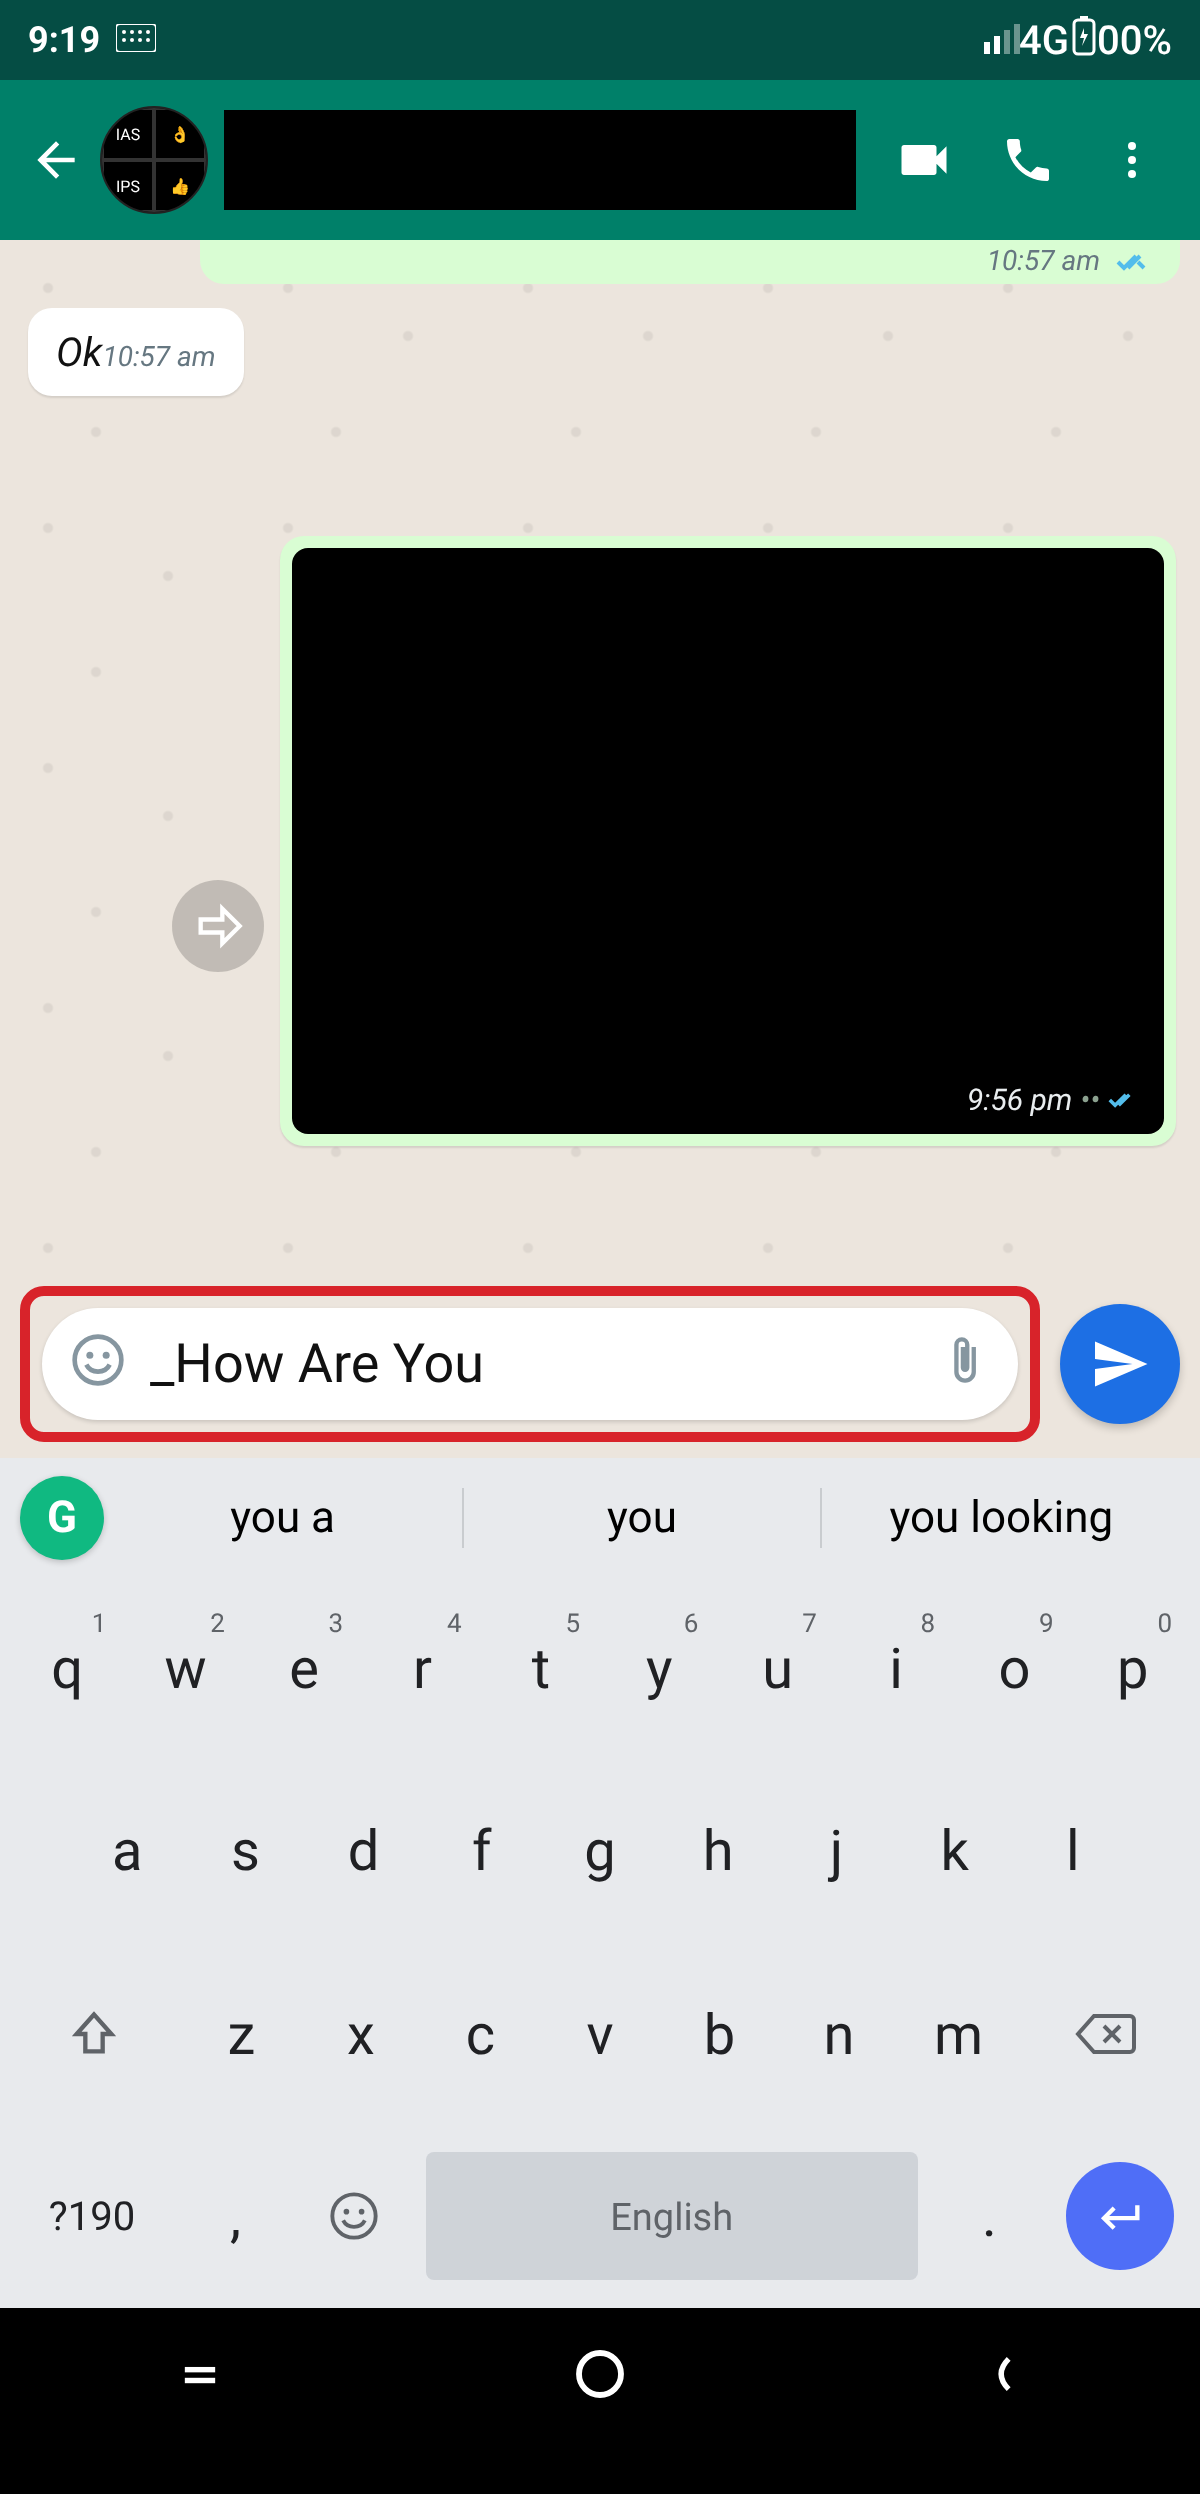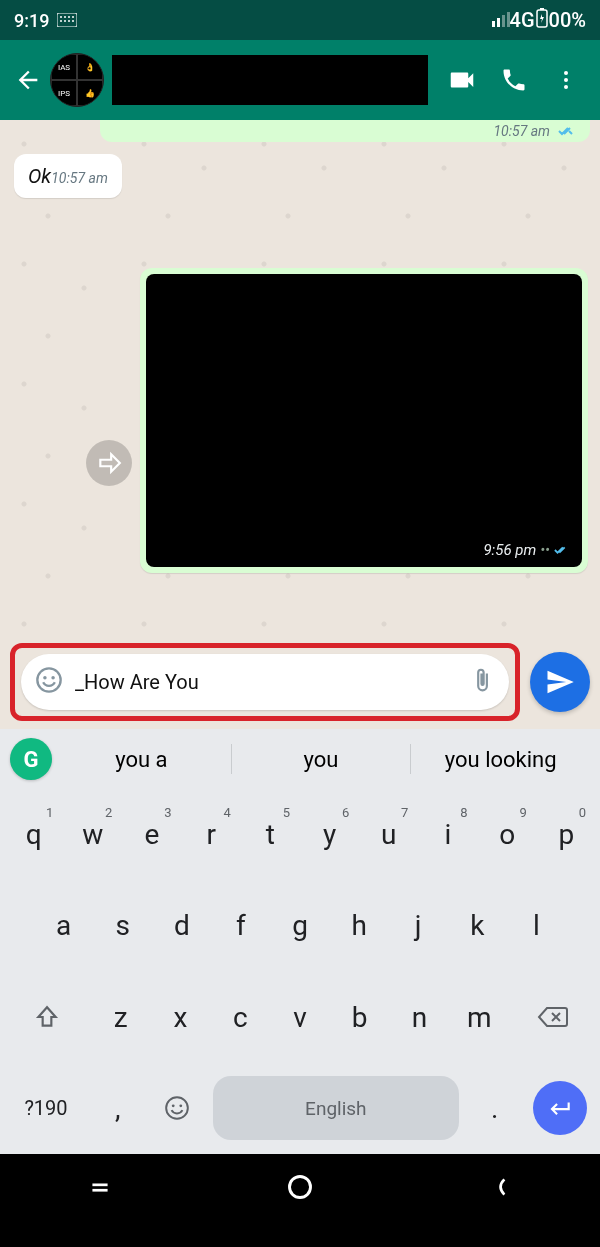--- a/index.html
+++ b/index.html
@@ -1,19 +1,19 @@
 <!DOCTYPE html>
 <html><head>
 <meta charset="utf-8">
 <style>
   * { margin: 0; padding: 0; box-sizing: border-box; font-family: -apple-system, Roboto, sans-serif; }
   body { width: 600px; height: 1247px; background: #000; overflow: hidden; position: relative; }
 
   .status-bar { height: 40px; background: #054d44; display: flex; justify-content: space-between; align-items: center; padding: 0 14px; color: #fff; font-size: 18px; font-weight: 500; }
-  .status-left { display: flex; align-items: center; gap: 8px; }
+  .status-left { display: flex; align-items: center; gap: 8px; font-weight: bold; }
   .status-right { display: flex; align-items: center; gap: 0; font-size: 20px; }
 
   .app-bar { height: 80px; background: #008069; display: flex; align-items: center; padding: 0 8px; color: #fff; }
   .back-btn { width: 40px; height: 40px; display: flex; align-items: center; justify-content: center; }
   .avatar { width: 54px; height: 54px; border-radius: 50%; background: #000; margin-left: 2px; display: grid; grid-template-columns: 1fr 1fr; grid-template-rows: 1fr 1fr; overflow: hidden; border: 1px solid #222; }
   .avatar div { font-size: 8px; color: #fff; display:flex; align-items:center; justify-content:center; border: .5px solid #333;}
   .contact-name { flex: 1; height: 50px; background: #000; margin-left: 8px; margin-right: 8px; }
   .ab-icon { width: 52px; height: 52px; display: flex; align-items: center; justify-content: center; }
 
   .chat-area { background: #ece5dd; position: relative; height: 519px; overflow: hidden; font-style: italic; }
@@ -28,34 +28,34 @@
   .msg-in .time { font-size: 14px; color: #667781; }
   .date-chip { position: absolute; top: 96px; left: 50%; transform: translateX(-50%); background: #d1e8f5; color: #54656f; font-size: 16px; padding: 6px 14px; border-radius: 10px; letter-spacing: .5px;}
   .img-msg { position: absolute; top: 148px; left: 140px; right: 12px; background: #d9fdd3; border-radius: 12px; padding: 6px; box-shadow: 0 1px 1px rgba(0,0,0,.1);}
   .img-msg .img { width: 100%; height: 293px; background: #000; border-radius: 8px; position: relative;}
   .img-msg .meta { position: absolute; bottom: 8px; right: 12px; color: #e9edef; font-size: 15px; display: flex; align-items: center; gap: 4px;}
   .fwd { position:absolute; top: 320px; left: 86px; width:46px; height:46px; border-radius:50%; background:rgba(0,0,0,.18); display:flex; align-items:center; justify-content:center;}
 
   .compose-wrap { background: #ece5dd; padding: 4px 10px 8px; display: flex; align-items: center; gap: 10px; }
   .compose-highlight { border: 5px solid #d8232a; border-radius: 12px; padding: 6px; flex: 1; display: flex; }
   .compose { flex:1; background: #fff; border-radius: 30px; height: 56px; display: flex; align-items: center; padding: 0 14px; gap: 12px; box-shadow: 0 1px 2px rgba(0,0,0,.15);}
-  .compose input { flex: 1; border: none; outline: none; font-size: 20px; color: #111; background: transparent;}
+  .compose input { flex: 1; border: none; outline: none; font-size: 27px; color: #111; background: transparent;}
   .send-btn { width: 60px; height: 60px; border-radius: 50%; background: #1d6fe4; display: flex; align-items: center; justify-content: center; box-shadow: 0 2px 4px rgba(0,0,0,.2);}
 
   .kbd { background: #e8eaed; height: 425px; display: flex; flex-direction: column; }
   .sugg { height: 60px; display: flex; align-items: center; padding: 0 10px; }
   .g-icon { width: 42px; height: 42px; border-radius: 50%; background: #10b981; display:flex; align-items:center; justify-content:center; color:#fff; font-weight:700; font-size:22px; box-shadow:0 1px 3px rgba(0,0,0,.2);}
   .sugg-item { flex: 1; text-align: center; font-size: 22px; color: #000000; }
   .sugg-sep { width: 1px; height: 30px; background: #c9cccf; }
   .krow { flex: 1; display: flex; align-items: center; justify-content: center; gap: 4px; padding: 0 6px; position: relative;}
   .key { flex: 1; height: 64px; display: flex; align-items: center; justify-content: center; font-size: 28px; color: #202124; position: relative;}
   .key .num { position: absolute; top: 2px; right: 8px; font-size: 13px; color: #5f6368;}
   .krow2 { padding: 0 36px; }
   .key-wide { flex: 1.4; }
-  .key-space { flex: 4; background: #cfd3d8; border-radius: 18px; margin: 0 4px; font-size: 19px; color: #5f6368;}
+  .key-space { flex: 4; background: #cfd3d8; border-radius: 4px; margin: 0 4px; font-size: 19px; color: #5f6368;}
   .key-enter { width: 54px; height: 54px; border-radius: 50%; background: #4f6ef7; display:flex; align-items:center; justify-content:center;}
   .key-sym { font-size: 20px; }
 
   .navbar { height: 72px; background: #000; display: flex; align-items: center; justify-content: space-around; }
   .nav-item { color: #fff; font-size: 26px; font-weight: 300; }
 </style>
 </head>
 <body>
 
 <div class="status-bar">

